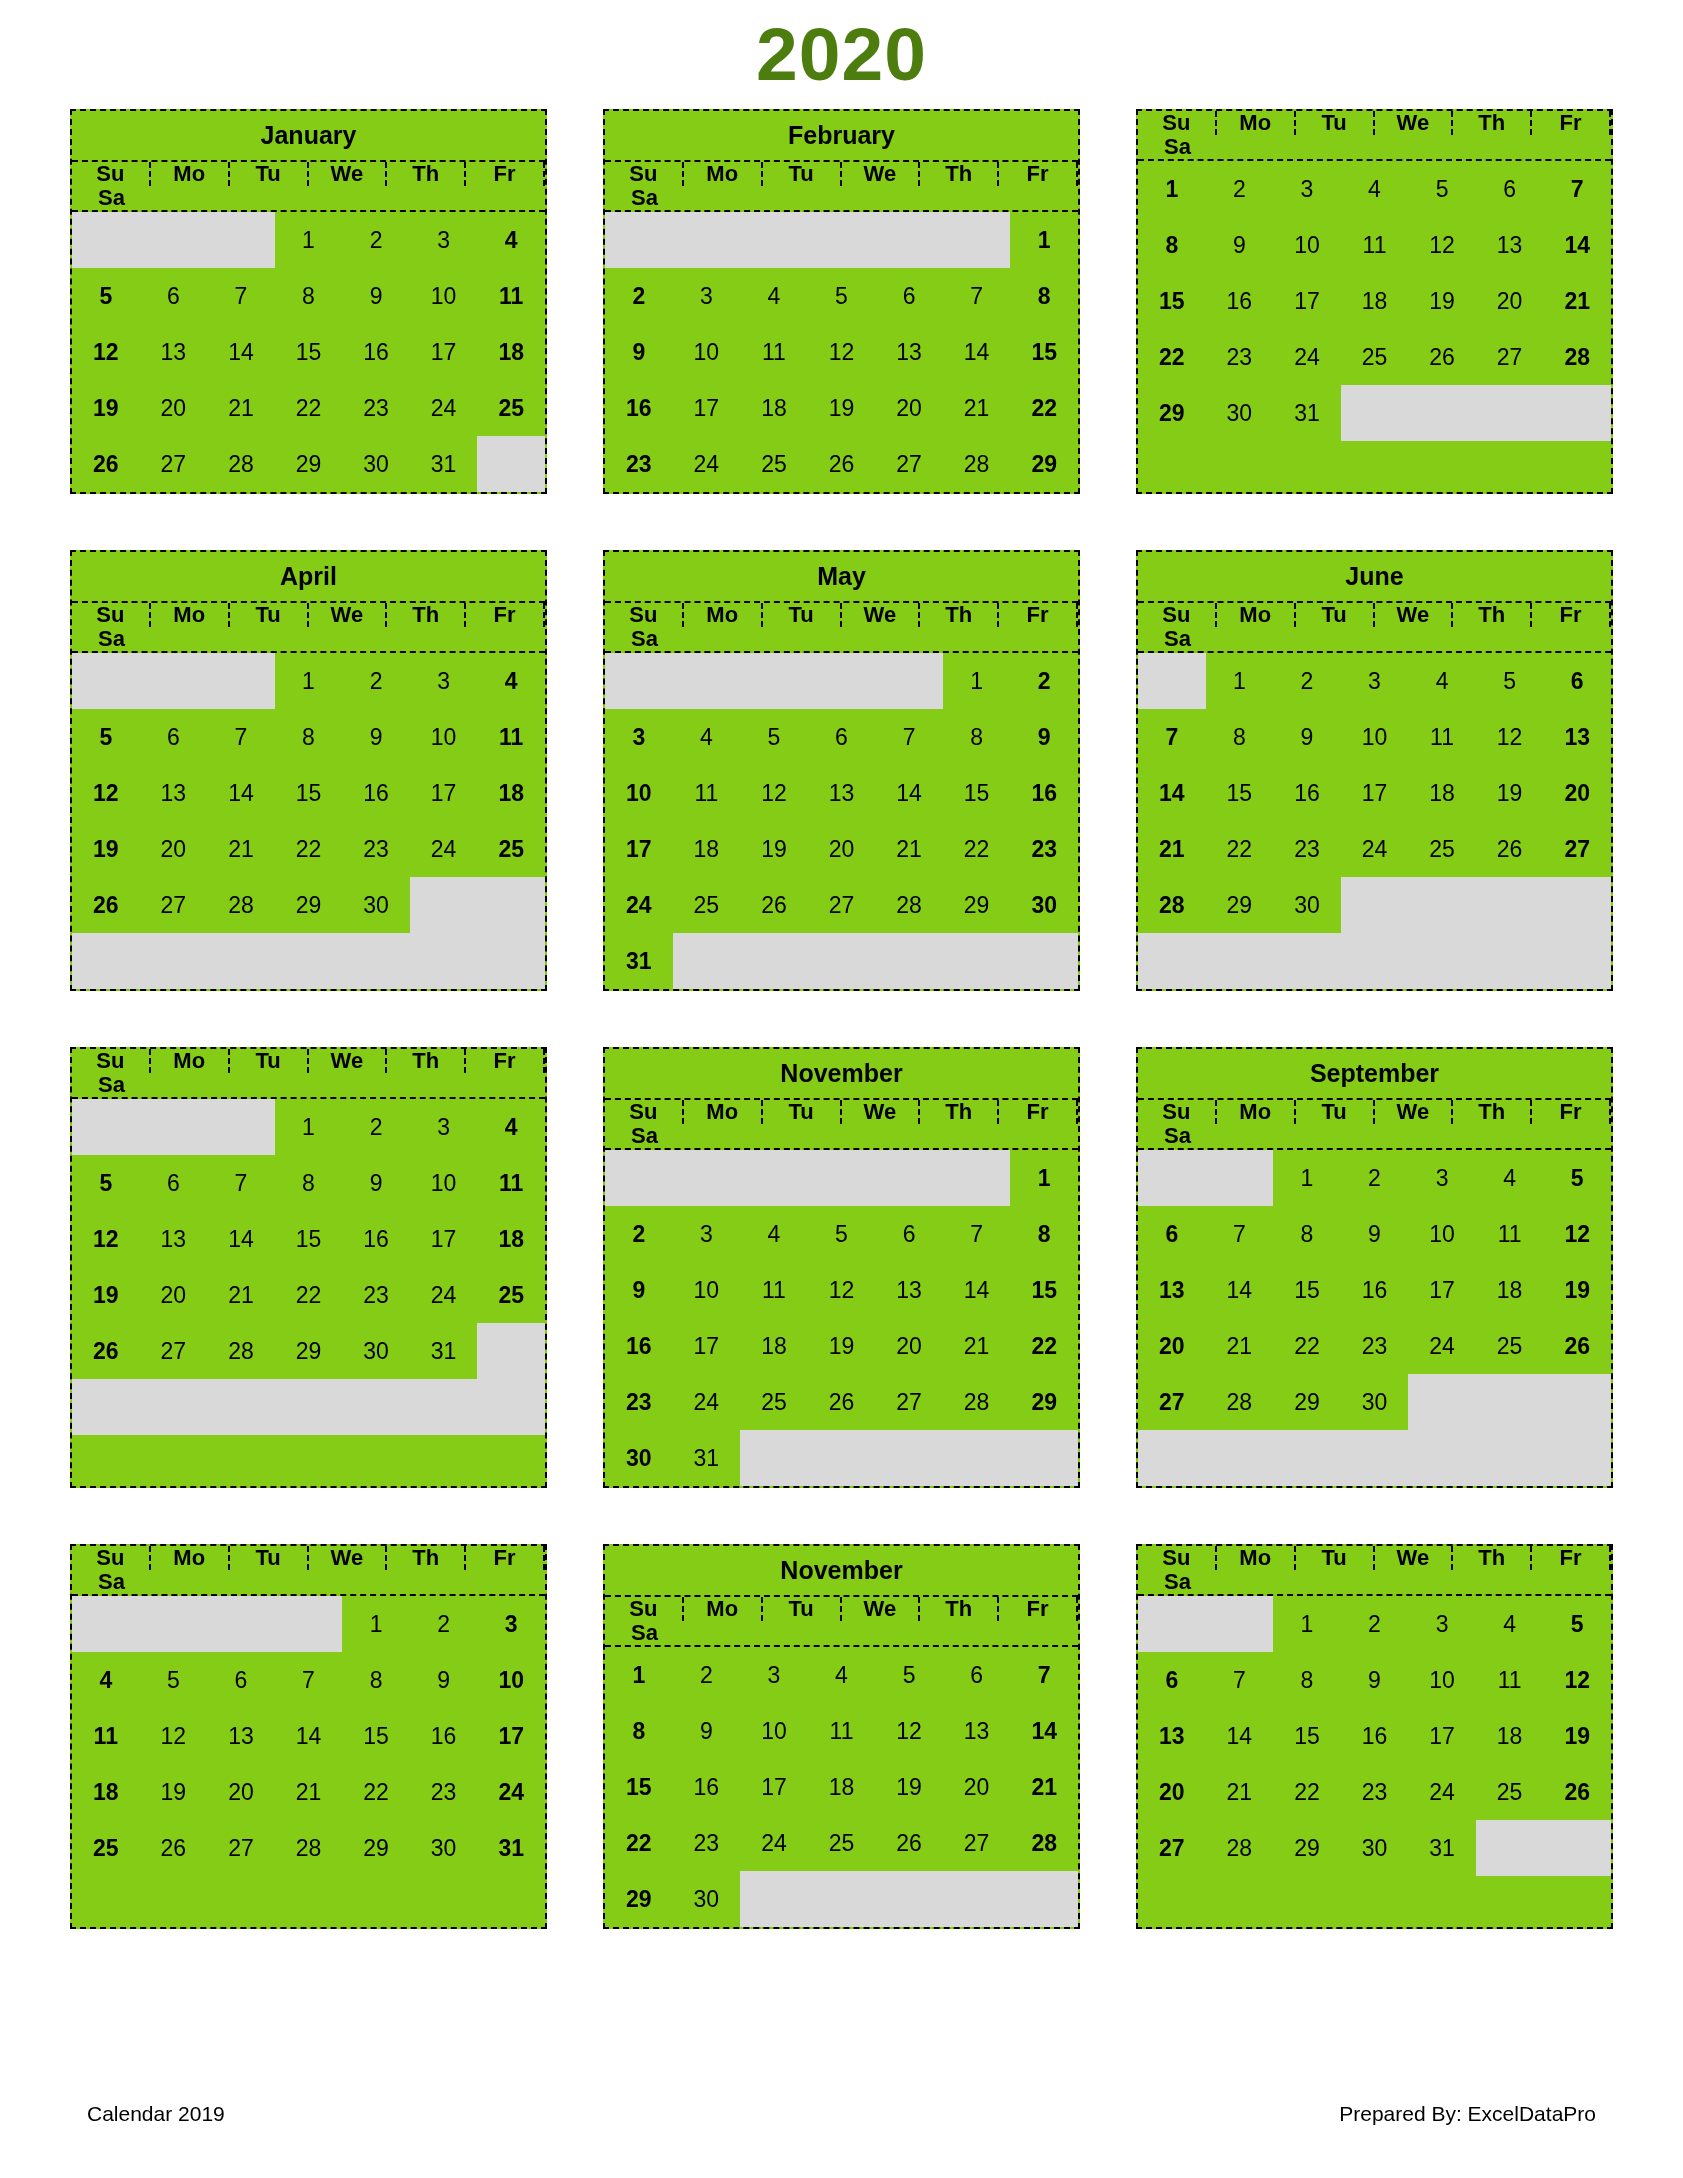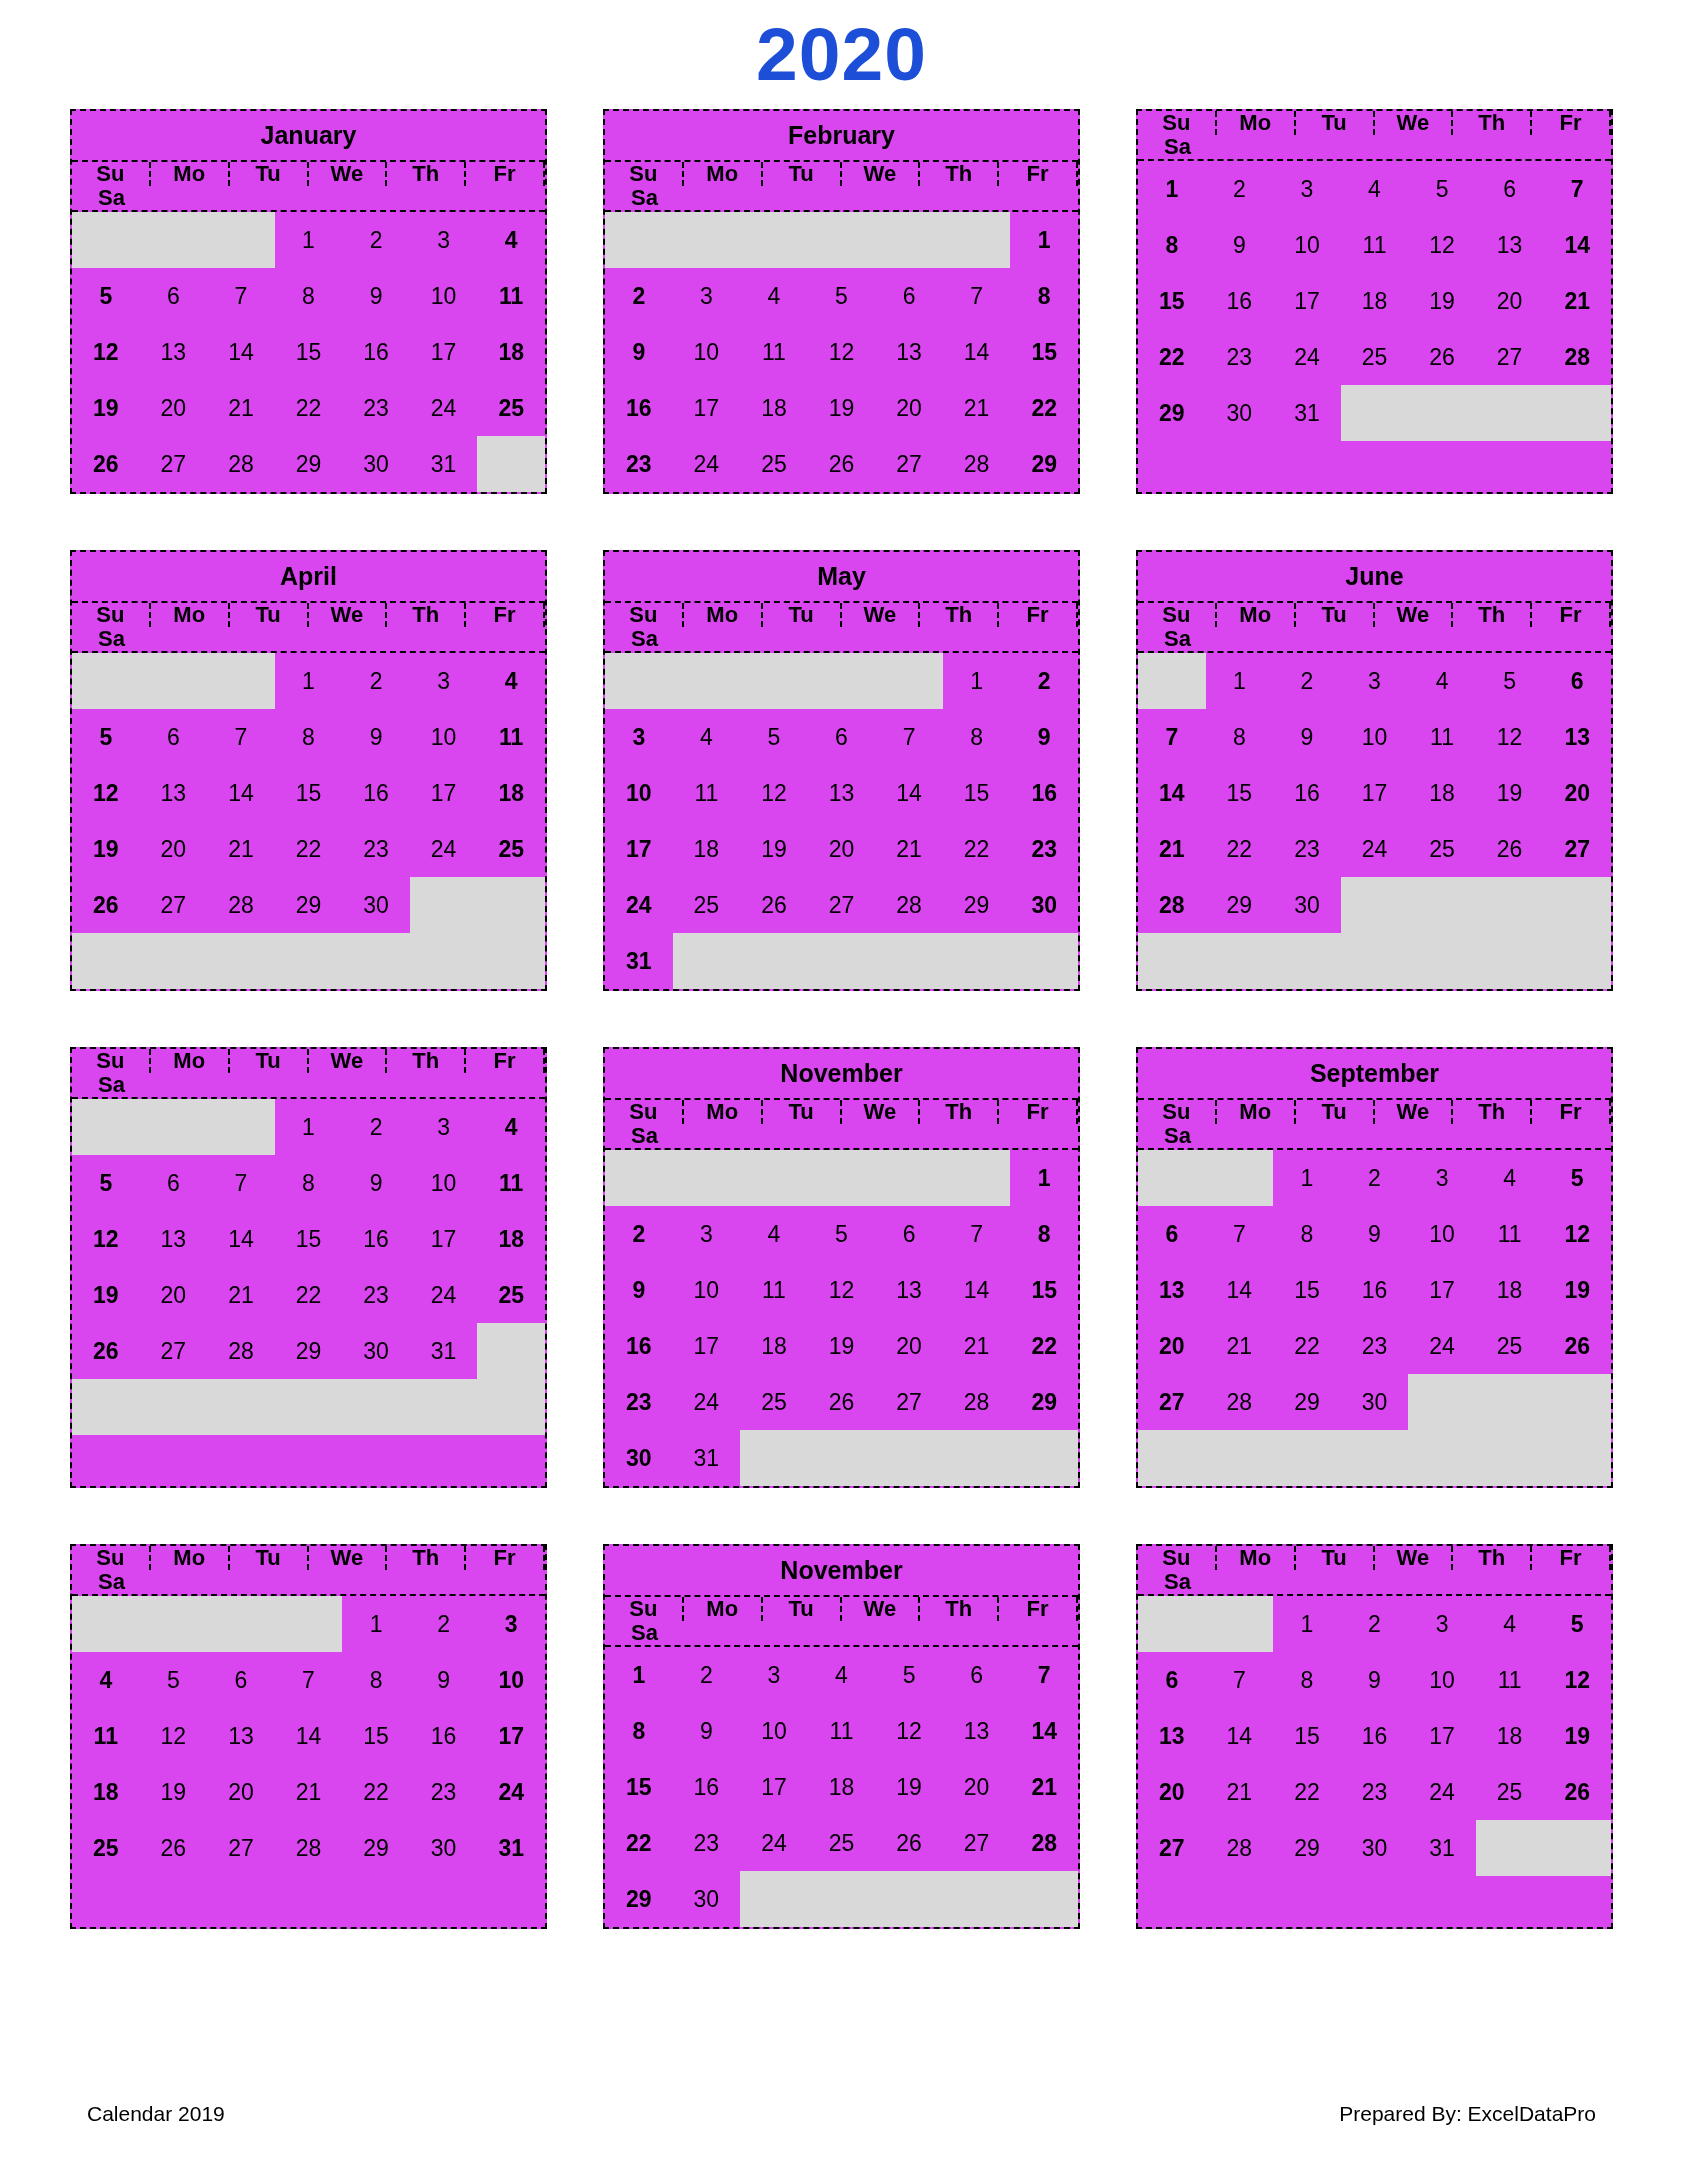--- a/index.html
+++ b/index.html
@@ -32,38 +32,38 @@
     display: flex;
     align-items: center;
     justify-content: center;
     flex: none;
   }
   .year-title {
     font-size: 75px;
     font-weight: bold;
     letter-spacing: 1px;
     line-height: 1;
-    color: #1d4ed8;
+    color: #4d7c0f;
   }
 
   
   .months-grid {
     flex: none;
     margin: 0 auto;
     width: 1544px;
     display: grid;
     grid-template-columns: repeat(3, 477px);
     grid-column-gap: 56px;
     grid-row-gap: 56px;
     justify-content: center;
   }
 
   .month {
     border: 2px dashed #000;
-    background: #d946ef;
+    background: #84cc16;
     box-sizing: border-box;
     display: flex;
     flex-direction: column;
   }
 
   .month-name-row {
     height: 51px;
     display: flex;
     align-items: center;
     justify-content: center;

